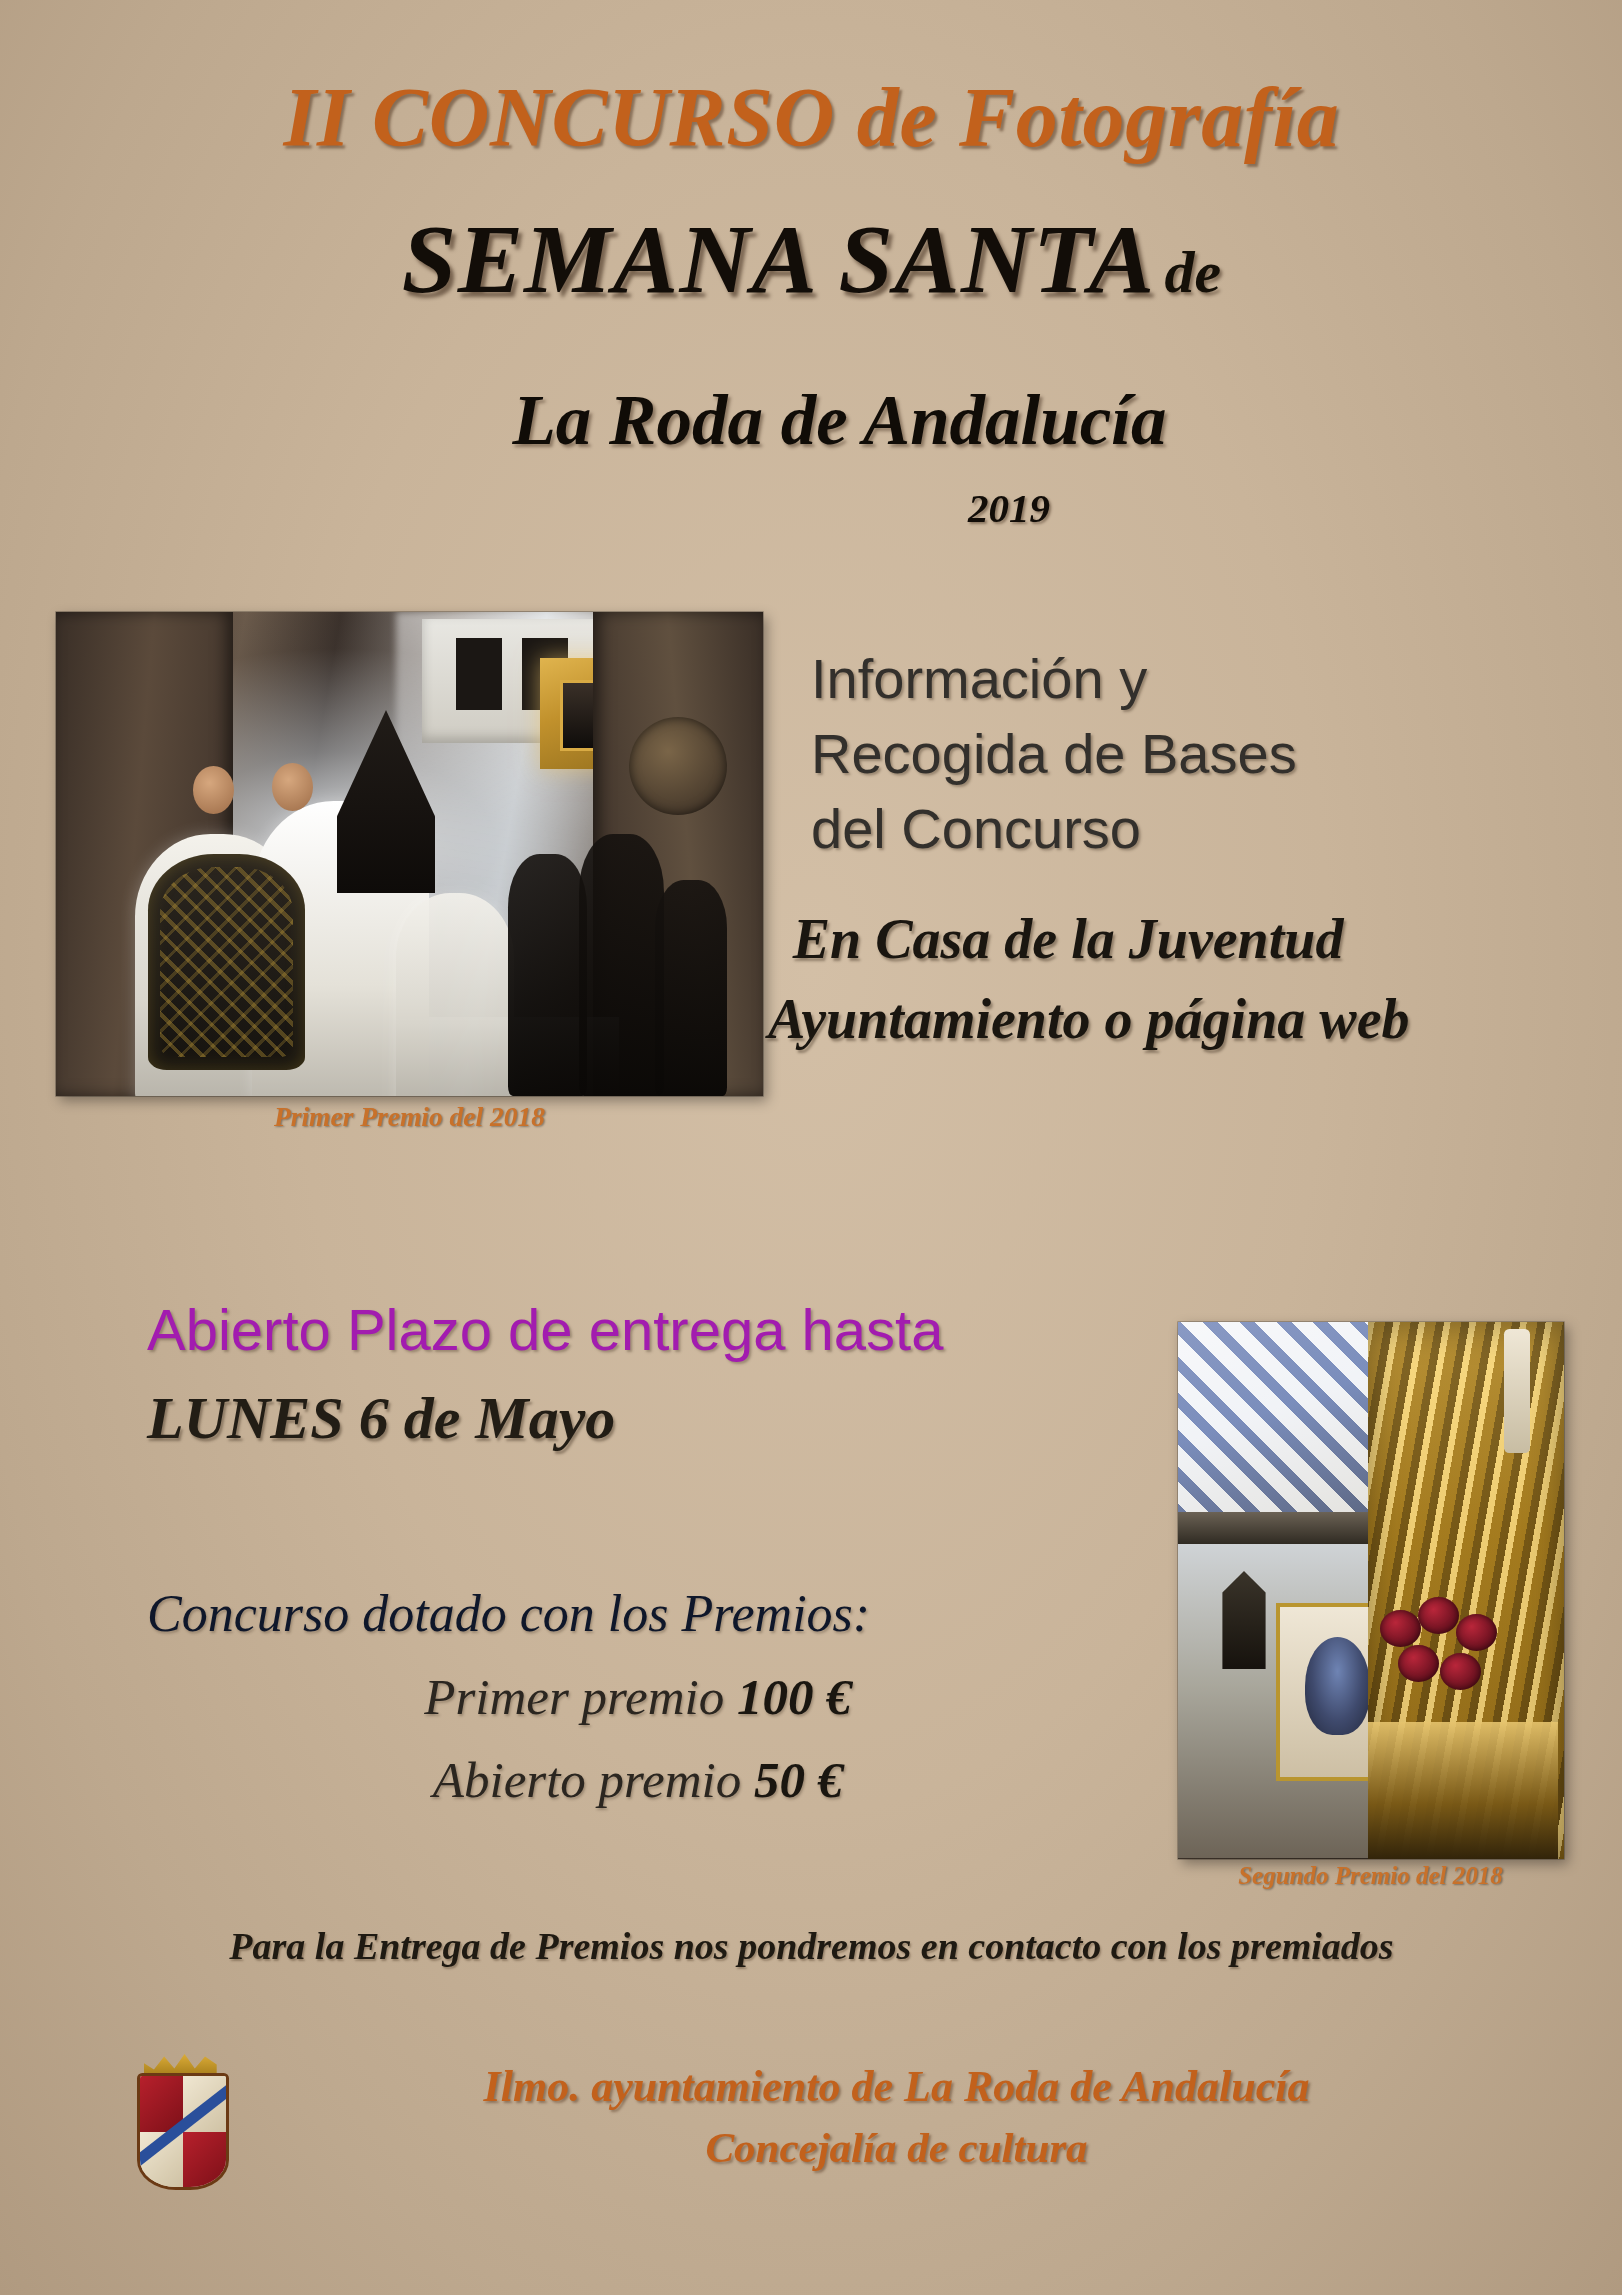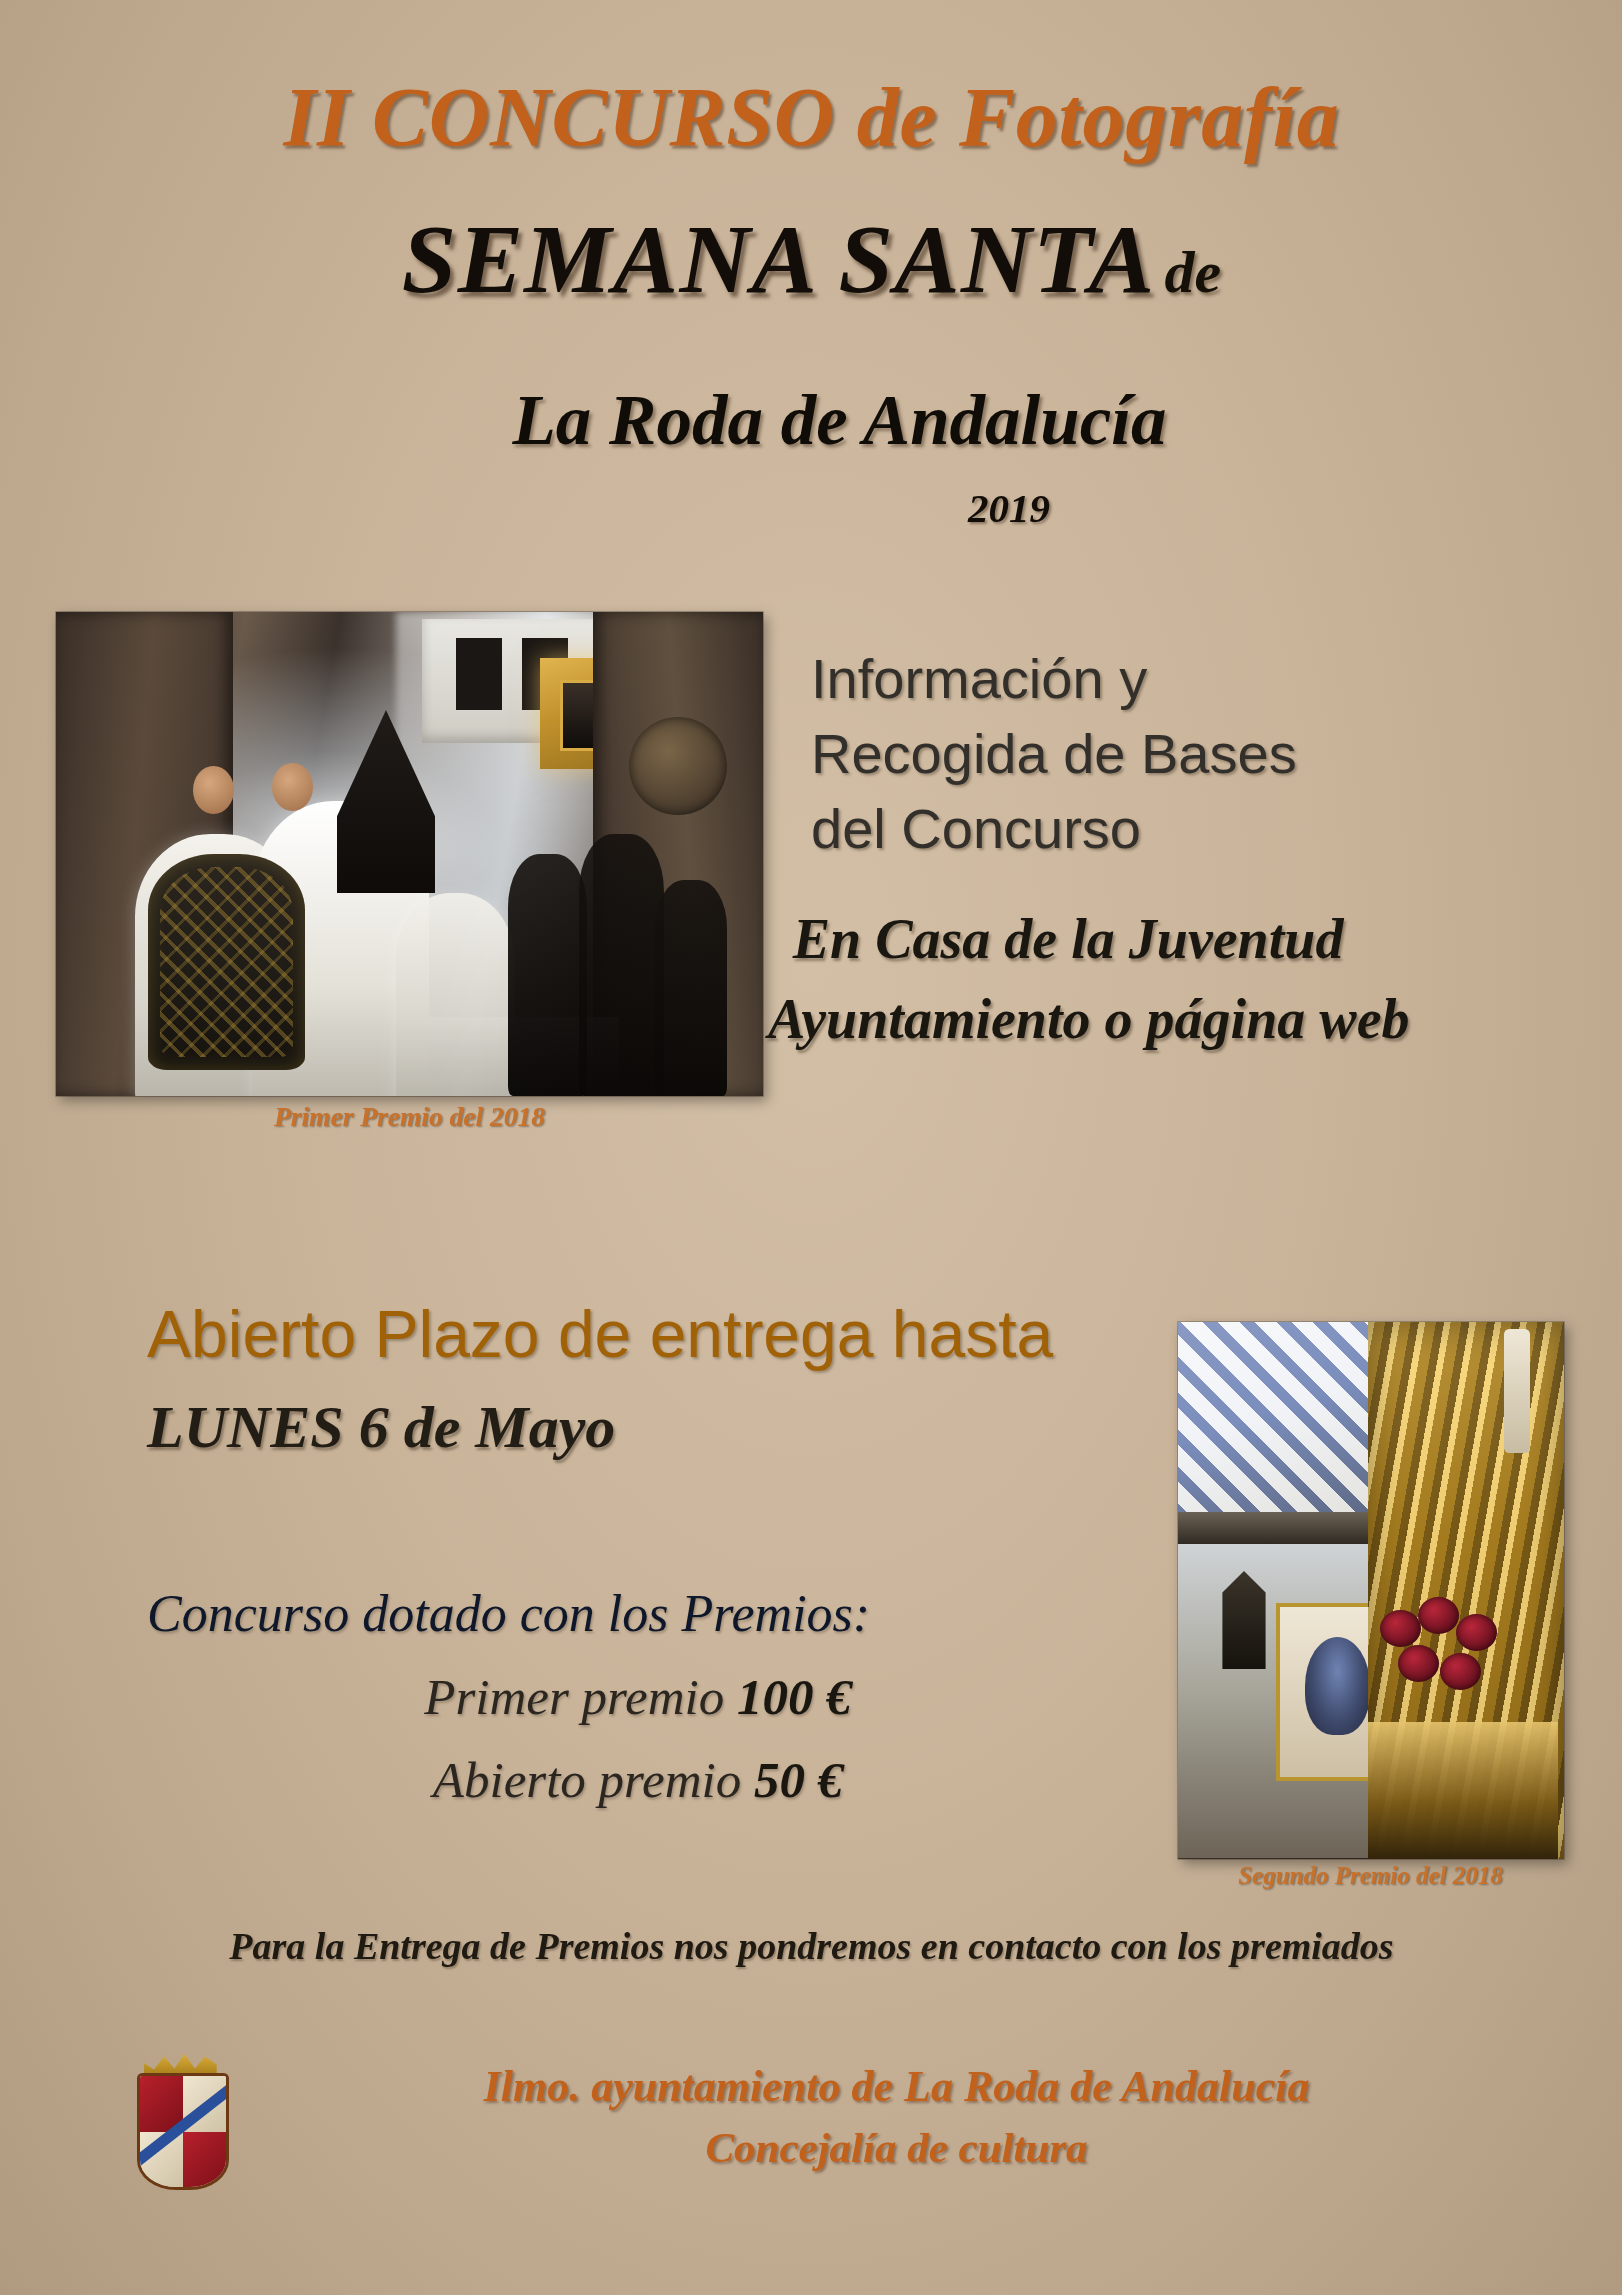--- a/index.html
+++ b/index.html
@@ -267,22 +267,22 @@
 
   
   .deadline {
     position: absolute;
     left: 147px;
     top: 1296px;
     width: 1047px;
   }
   .deadline-1 {
     font-family: "Liberation Sans", sans-serif;
-    font-size: 66px;
-    color: #a16207;
+    font-size: 58px;
+    color: #a21caf;
     text-shadow: 2px 2px 2.6px rgba(60,45,30,0.35);
     white-space: nowrap;
   }
   .deadline-2 {
     margin-top: 21px;
     font-family: "Liberation Serif", serif;
     font-weight: bold;
     font-style: italic;
     font-size: 60px;
     color: #221d15;

